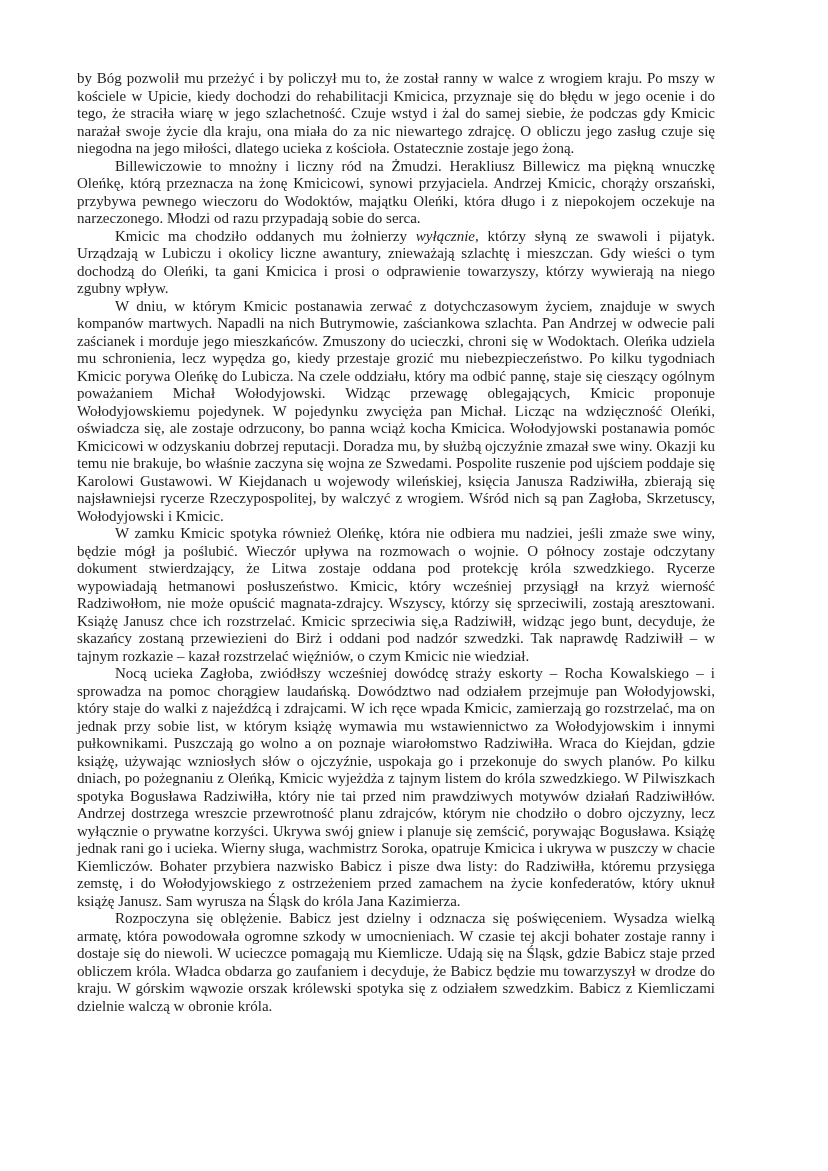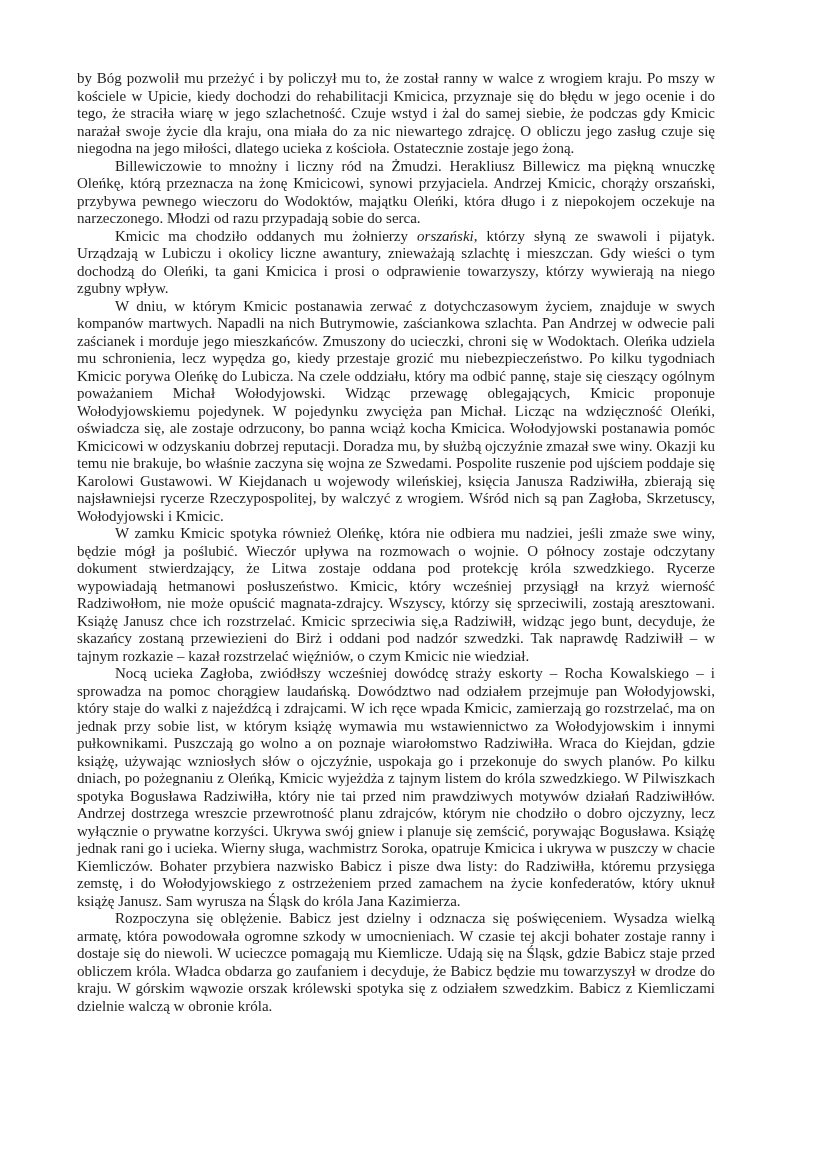--- a/index.html
+++ b/index.html
@@ -46,19 +46,19 @@
     font-style: italic;
   }
 </style>
 </head>
 <body>
 
 <main class="page">
   <article class="doc" id="doc-content" style="color: rgb(30, 30, 30);">
       <p class="para"><span>by Bóg pozwolił mu przeżyć i by policzył mu to, że został ranny w walce z wrogiem kraju. Po mszy w kościele w Upicie, kiedy dochodzi do rehabilitacji Kmicica, przyznaje się do błędu w jego ocenie i do tego, że straciła wiarę w jego szlachetność. Czuje wstyd i żal do samej siebie, że podczas gdy Kmicic narażał swoje życie dla kraju, ona miała do za nic niewartego zdrajcę. O obliczu jego zasług czuje się niegodna na jego miłości, dlatego ucieka z kościoła. Ostatecznie zostaje jego żoną.</span></p>
       <p class="para indent"><span>Billewiczowie to mnożny i liczny ród na Żmudzi. Herakliusz Billewicz ma piękną wnuczkę Oleńkę, którą przeznacza na żonę Kmicicowi, synowi przyjaciela. Andrzej Kmicic, chorąży orszański, przybywa pewnego wieczoru do Wodoktów, majątku Oleńki, która długo i z niepokojem oczekuje na narzeczonego. Młodzi od razu przypadają sobie do serca.</span></p>
-      <p class="para indent"><span>Kmicic ma chodziło oddanych mu żołnierzy </span><em>orszański</em><span>, którzy słyną ze swawoli i pijatyk. Urządzają w Lubiczu i okolicy liczne awantury, znieważają szlachtę i mieszczan. Gdy wieści o tym dochodzą do Oleńki, ta gani Kmicica i prosi o odprawienie towarzyszy, którzy wywierają na niego zgubny wpływ.</span></p>
+      <p class="para indent"><span>Kmicic ma chodziło oddanych mu żołnierzy </span><em>wyłącznie</em><span>, którzy słyną ze swawoli i pijatyk. Urządzają w Lubiczu i okolicy liczne awantury, znieważają szlachtę i mieszczan. Gdy wieści o tym dochodzą do Oleńki, ta gani Kmicica i prosi o odprawienie towarzyszy, którzy wywierają na niego zgubny wpływ.</span></p>
       <p class="para indent"><span>W dniu, w którym Kmicic postanawia zerwać z dotychczasowym życiem, znajduje w swych kompanów martwych. Napadli na nich Butrymowie, zaściankowa szlachta. Pan Andrzej w odwecie pali zaścianek i morduje jego mieszkańców. Zmuszony do ucieczki, chroni się w Wodoktach. Oleńka udziela mu schronienia, lecz wypędza go, kiedy przestaje grozić mu niebezpieczeństwo. Po kilku tygodniach Kmicic porywa Oleńkę do Lubicza. Na czele oddziału, który ma odbić pannę, staje się cieszący ogólnym poważaniem Michał Wołodyjowski. Widząc przewagę oblegających, Kmicic proponuje Wołodyjowskiemu pojedynek. W pojedynku zwycięża pan Michał. Licząc na wdzięczność Oleńki, oświadcza się, ale zostaje odrzucony, bo panna wciąż kocha Kmicica. Wołodyjowski postanawia pomóc Kmicicowi w odzyskaniu dobrzej reputacji. Doradza mu, by służbą ojczyźnie zmazał swe winy. Okazji ku temu nie brakuje, bo właśnie zaczyna się wojna ze Szwedami. Pospolite ruszenie pod ujściem poddaje się Karolowi Gustawowi. W Kiejdanach u wojewody wileńskiej, księcia Janusza Radziwiłła, zbierają się najsławniejsi rycerze Rzeczypospolitej, by walczyć z wrogiem. Wśród nich są pan Zagłoba, Skrzetuscy, Wołodyjowski i Kmicic.</span></p>
       <p class="para indent"><span>W zamku Kmicic spotyka również Oleńkę, która nie odbiera mu nadziei, jeśli zmaże swe winy, będzie mógł ja poślubić. Wieczór upływa na rozmowach o wojnie. O północy zostaje odczytany dokument stwierdzający, że Litwa zostaje oddana pod protekcję króla szwedzkiego. Rycerze wypowiadają hetmanowi posłuszeństwo. Kmicic, który wcześniej przysiągł na krzyż wierność Radziwołłom, nie może opuścić magnata-zdrajcy. Wszyscy, którzy się sprzeciwili, zostają aresztowani. Książę Janusz chce ich rozstrzelać. Kmicic sprzeciwia się,a Radziwiłł, widząc jego bunt, decyduje, że skazańcy zostaną przewiezieni do Birż i oddani pod nadzór szwedzki. Tak naprawdę Radziwiłł – w tajnym rozkazie – kazał rozstrzelać więźniów, o czym Kmicic nie wiedział.</span></p>
       <p class="para indent"><span>Nocą ucieka Zagłoba, zwiódłszy wcześniej dowódcę straży eskorty – Rocha Kowalskiego – i sprowadza na pomoc chorągiew laudańską. Dowództwo nad odziałem przejmuje pan Wołodyjowski, który staje do walki z najeźdźcą i zdrajcami. W ich ręce wpada Kmicic, zamierzają go rozstrzelać, ma on jednak przy sobie list, w którym książę wymawia mu wstawiennictwo za Wołodyjowskim i innymi pułkownikami. Puszczają go wolno a on poznaje wiarołomstwo Radziwiłła. Wraca do Kiejdan, gdzie książę, używając wzniosłych słów o ojczyźnie, uspokaja go i przekonuje do swych planów. Po kilku dniach, po pożegnaniu z Oleńką, Kmicic wyjeżdża z tajnym listem do króla szwedzkiego. W Pilwiszkach spotyka Bogusława Radziwiłła, który nie tai przed nim prawdziwych motywów działań Radziwiłłów. Andrzej dostrzega wreszcie przewrotność planu zdrajców, którym nie chodziło o dobro ojczyzny, lecz wyłącznie o prywatne korzyści. Ukrywa swój gniew i planuje się zemścić, porywając Bogusława. Książę jednak rani go i ucieka. Wierny sługa, wachmistrz Soroka, opatruje Kmicica i ukrywa w puszczy w chacie Kiemliczów. Bohater przybiera nazwisko Babicz i pisze dwa listy: do Radziwiłła, któremu przysięga zemstę, i do Wołodyjowskiego z ostrzeżeniem przed zamachem na życie konfederatów, który uknuł książę Janusz. Sam wyrusza na Śląsk do króla Jana Kazimierza.</span></p>
       <p class="para indent"><span>Rozpoczyna się oblężenie. Babicz jest dzielny i odznacza się poświęceniem. Wysadza wielką armatę, która powodowała ogromne szkody w umocnieniach. W czasie tej akcji bohater zostaje ranny i dostaje się do niewoli. W ucieczce pomagają mu Kiemlicze. Udają się na Śląsk, gdzie Babicz staje przed obliczem króla. Władca obdarza go zaufaniem i decyduje, że Babicz będzie mu towarzyszył w drodze do kraju. W górskim wąwozie orszak królewski spotyka się z odziałem szwedzkim. Babicz z Kiemliczami dzielnie walczą w obronie króla.</span></p>
     </article>
 </main>
 
 </body></html>

